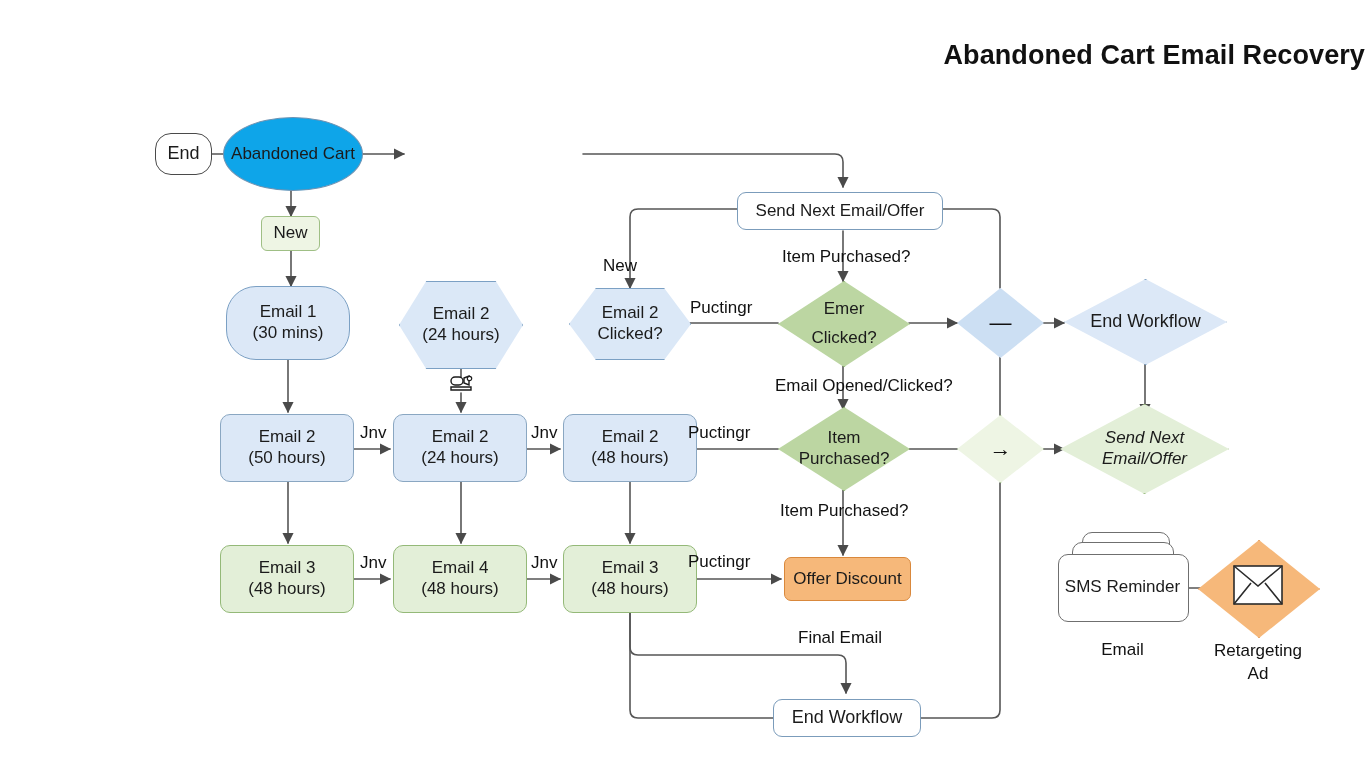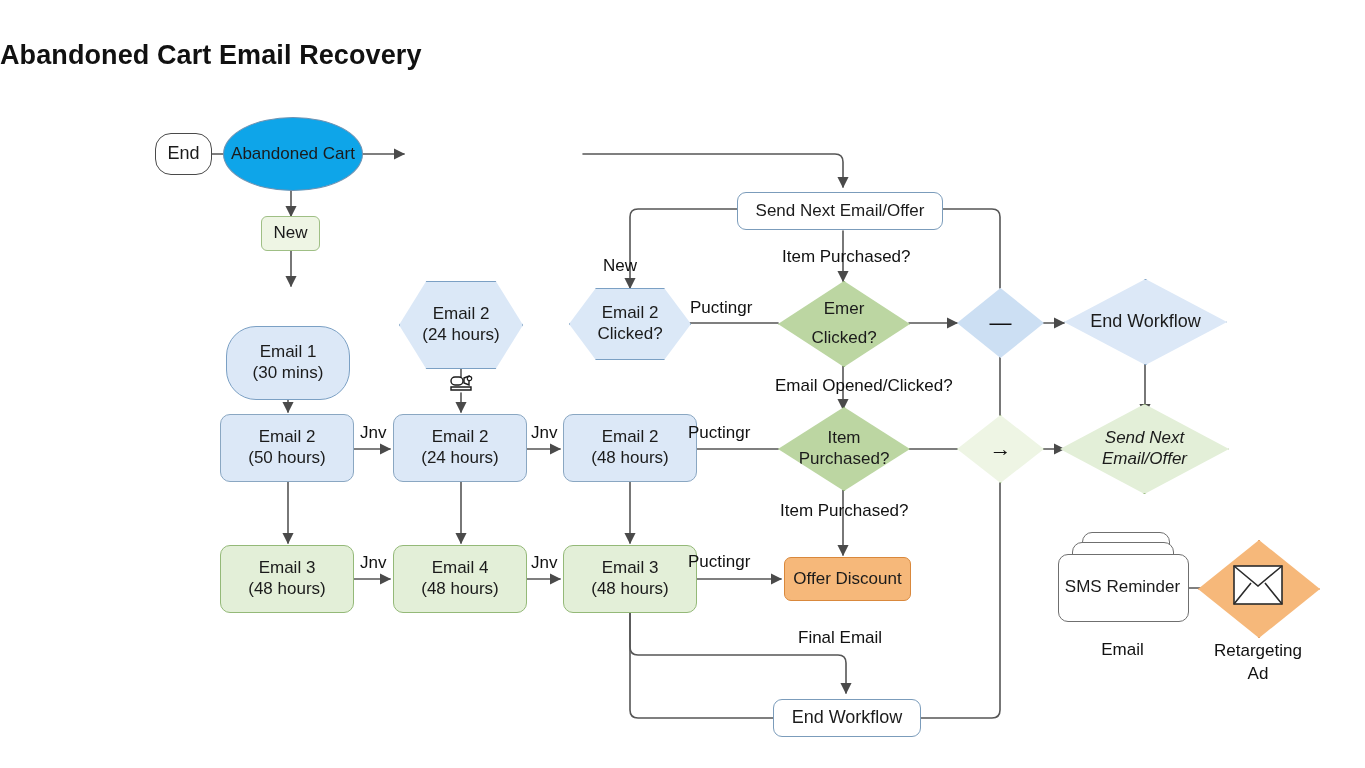--- a/index.html
+++ b/index.html
@@ -8,21 +8,21 @@
     width:1365px;height:768px;
     background:#ffffff;
     font-family:"Liberation Sans","DejaVu Sans",sans-serif;
     overflow:hidden;
   }
   #canvas{position:relative;width:1365px;height:768px;}
   #edges{position:absolute;left:0;top:0;width:1365px;height:768px;}
 
   .title{
     position:absolute;left:0;top:40px;width:1365px;
-    text-align:left;
+    text-align:right;
     font-size:27px;font-weight:bold;color:#111111;
     letter-spacing:.1px;
   }
 
   
   .node{
     position:absolute;
     display:flex;align-items:center;justify-content:center;
     text-align:center;
     color:#1b1b1b;
@@ -30,21 +30,21 @@
     box-sizing:border-box;
     z-index:2;
   }
   .node span{display:block;}
 
   
   .rrect{border:1.4px solid #7b9cbb;border-radius:9px;background:#ffffff;}
   .rrect-soft{border:1.4px solid #8aa7c2;border-radius:10px;}
   .pill{border:1.4px solid #4a4a4a;border-radius:16px;background:#ffffff;}
   .ellipse{border:1.4px solid #6f93b3;border-radius:50%;background:#0ea5e9;}
-  .biground{border:1.5px solid #7ba0c4;border-radius:30px;margin-top:40px;}
+  .biground{border:1.5px solid #7ba0c4;border-radius:30px;}
   .hex{
     background:#dbe8f7;border:1.5px solid #7ba0c4;
     clip-path:polygon(22% 0,78% 0,100% 50%,78% 100%,22% 100%,0 50%);
     border-radius:14px;
   }
   .diamond{
     clip-path:polygon(50% 0,100% 50%,50% 100%,0 50%);
     border-radius:10px;
   }
 

